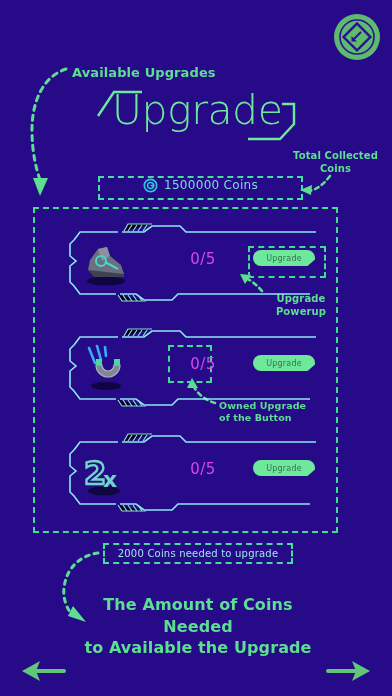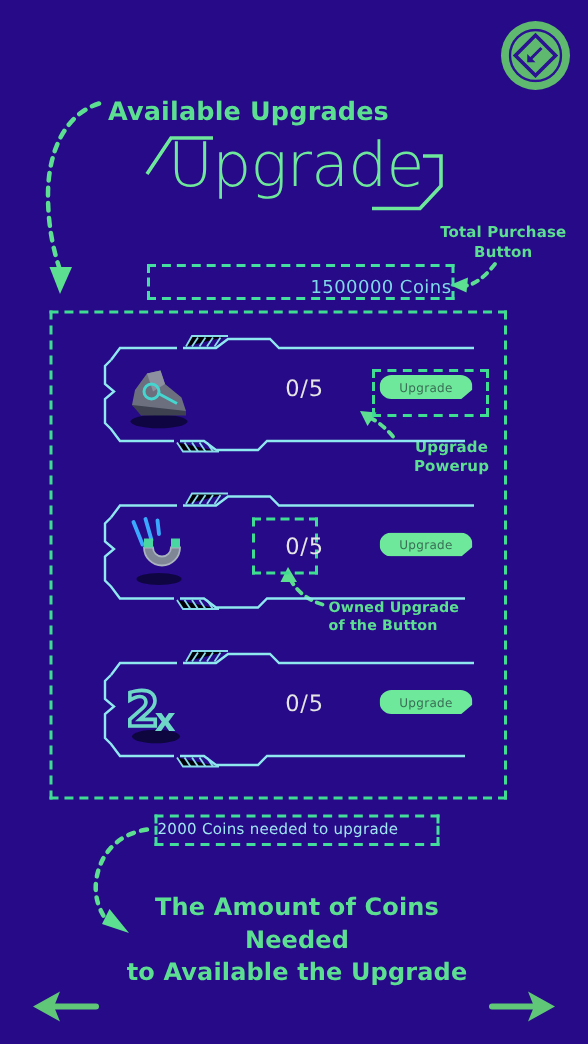--- a/index.html
+++ b/index.html
@@ -35,21 +35,21 @@
 
   
   .anno {
     position: absolute;
     color: #5ddf92;
     font-weight: bold;
     font-size: 11px;
     letter-spacing: .1px;
     line-height: 1.25;
   }
-  .anno-avail { left: 72px; top: 65px; font-size: 17px; }
+  .anno-avail { left: 72px; top: 65px; font-size: 13px; }
   .anno-total { left: 283px; top: 150px; text-align: center; width: 105px; font-size: 10px;}
   .anno-upg-btn { left: 256px; top: 293px; text-align: center; width: 90px; font-size: 10px;}
   .anno-owned { left: 219px; top: 400px; text-align: left; width: 160px; font-size: 9.5px;}
   .anno-amount { left: 78px; top: 594px; text-align: center; width: 240px; font-size: 16px; line-height:1.35;}
 
   
   .arrow-layer {
     position: absolute;
     inset: 0;
     pointer-events: none;
@@ -72,24 +72,23 @@
     line-height: 1;
   }
 
   
   .coin-box {
     position: absolute;
     left: 98px; top: 176px;
     width: 205px; height: 24px;
     border: 2px dashed #45e0a0;
     display: flex;
-    align-items: flex-end;
+    align-items: flex-start;
     justify-content: center;
     gap: 6px;
-    flex-direction: column;
   }
   .coin-icon { display:block; }
   .coin-text {
     color: #7fd8e8;
     font-size: 12px;
     letter-spacing: .3px;
     font-family: "DejaVu Sans", sans-serif;
   }
 
   
@@ -116,21 +115,21 @@
   .card-icon {
     position: absolute;
     left: 16px; top: 14px;
     width: 58px; height: 56px;
   }
   .card-count {
     position: absolute;
     left: 113px; top: 30px;
     width: 60px;
     text-align: center;
-    color: #e5e5e5;
+    color: #d946ef;
     font-size: 15px;
     letter-spacing: .5px;
   }
 
   .count-highlight {
     position: absolute;
     left: 108px; top: 20px;
     width: 44px; height: 38px;
     border: 2px dashed #3fdd92;
   }
@@ -159,20 +158,21 @@
   }
 
   
   .need-box {
     position: absolute;
     left: 103px; top: 543px;
     width: 190px; height: 21px;
     border: 2px dashed #43dd9c;
     display: flex;
     align-items: center;
+    justify-content: center;
   }
   .need-text {
     color: #9fe4f0;
     font-size: 10px;
     letter-spacing: .2px;
   }
 
   
   .nav-arrow {
     position: absolute;
@@ -211,22 +211,22 @@
     <path d="M215 403 C 205 400, 198 394, 194 387" fill="none" stroke="#5ddf92" stroke-width="2.6" stroke-dasharray="4,4" stroke-linecap="round"></path>
     <path d="M192 378 L198 388 L187 388 Z" fill="#5ddf92"></path>
 
     <path d="M98 553 C 78 556, 66 570, 64 588 C 63 598, 66 606, 70 612" fill="none" stroke="#5ddf92" stroke-width="3" stroke-dasharray="4,5" stroke-linecap="round"></path>
     <path d="M86 622 L68 616 L73 606 Z" fill="#5ddf92"></path>
   </svg>
 
   <div class="anno anno-avail">Available Upgrades</div>
 
   <div class="anno anno-total">
-    <div>Total  Purchase</div>
-    <div>Button</div>
+    <div>Total  Collected</div>
+    <div>Coins</div>
   </div>
 
   <div class="anno anno-upg-btn">
     <div>Upgrade</div>
     <div>Powerup</div>
   </div>
 
   <div class="anno anno-owned">
     <div>Owned Upgrade</div>
     <div>of the Button</div>

